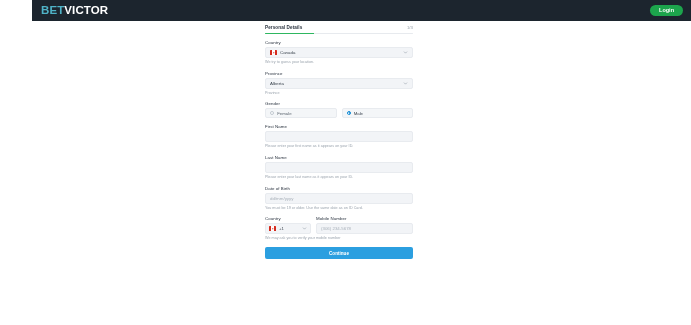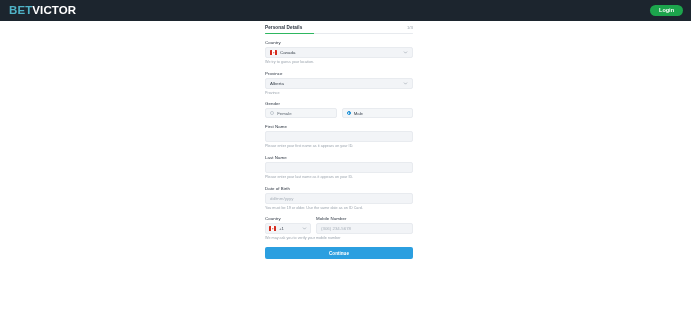--- a/index.html
+++ b/index.html
@@ -13,20 +13,21 @@
   
   .header {
     height: 21px;
     background: #1c252e;
     display: flex;
     align-items: center;
     justify-content: space-between;
     padding: 0 8px 0 9px;
     position: relative;
     z-index: 5;
+    margin-left: 32px;
   }
   .logo {
     font-size: 11.5px;
     font-weight: bold;
     letter-spacing: .1px;
     line-height: 1;
     white-space: nowrap;
   }
   .logo .bet { color: #4fb3c7; }
   .logo .victor { color: #ffffff; }

